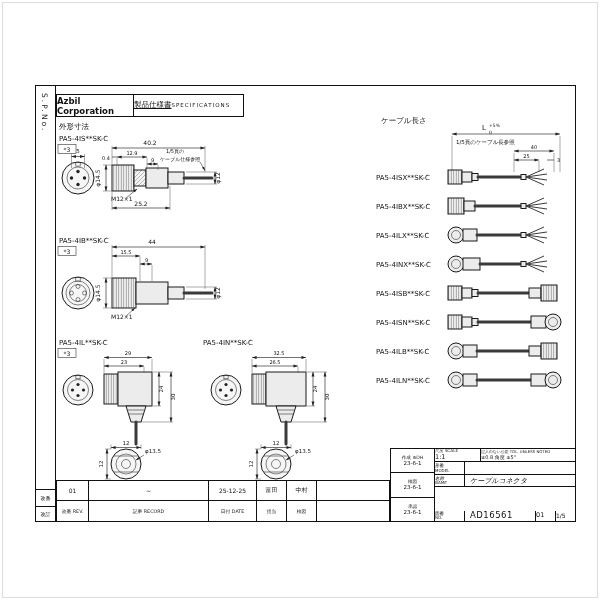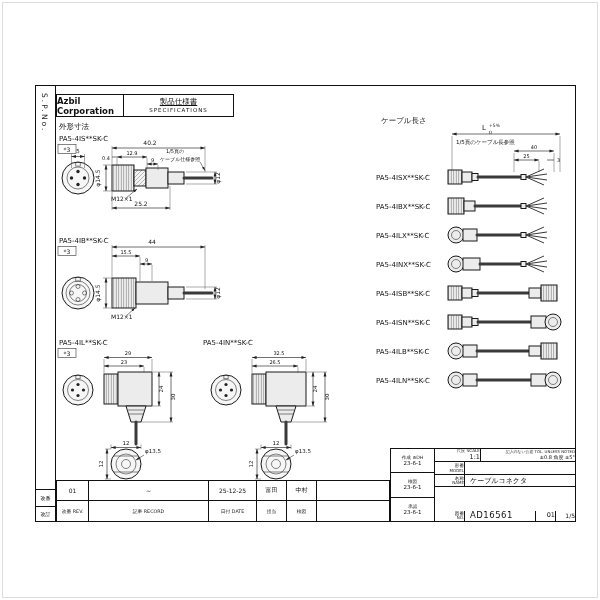--- a/index.html
+++ b/index.html
@@ -6,22 +6,22 @@
   .sheet{position:relative;width:600px;height:600px;background:#fff;overflow:hidden;
          font-family:"DejaVu Sans","Liberation Sans",sans-serif;color:#111;}
   .sheet-edge{position:absolute;inset:2px;border:1px solid #ddd;}
   .frame{position:absolute;left:35px;top:85px;width:541px;height:437px;border:1.6px solid #111;box-sizing:border-box;}
   .v-strip{position:absolute;left:35px;top:85px;width:21px;height:437px;border-right:1.1px solid #111;box-sizing:border-box;}
   .spno{position:absolute;left:40px;top:93px;writing-mode:vertical-rl;font-size:7.5px;letter-spacing:2px;color:#222;}
   .corner{position:absolute;left:35px;top:489px;width:21px;height:33px;border-top:1.1px solid #111;box-sizing:border-box;display:flex;flex-direction:column;}
   .corner>div{flex:1;display:flex;align-items:center;justify-content:center;font-size:5px;}
   .corner>div:first-child{border-bottom:0.8px solid #111;}
   .hdr{position:absolute;left:56px;top:94px;height:23px;display:flex;}
-  .hdr-company{width:68px;border:1.4px solid #111;box-sizing:border-box;display:flex;align-items:center;justify-content:center;font-size:8.5px;font-weight:bold;}
-  .hdr-spec{width:110px;border:1.4px solid #111;border-left:none;box-sizing:border-box;display:flex;flex-direction:column;align-items:center;justify-content:center;line-height:1.1;}
+  .hdr-company{width:78px;border:1.4px solid #111;box-sizing:border-box;display:flex;align-items:center;justify-content:center;font-size:8.5px;font-weight:bold;}
+  .hdr-spec{width:110px;border:1.4px solid #111;border-left:none;box-sizing:border-box;display:flex;flex-direction:row;align-items:center;line-height:1.1;}
   .hdr-spec .jp{font-size:7.5px;text-decoration:underline;}
   .hdr-spec .en{font-size:5.5px;letter-spacing:1px;}
   .art{position:absolute;left:0;top:0;}
   .art text{fill:#111;font-family:"DejaVu Sans","Liberation Sans",sans-serif;}
   .t45{font-size:4.5px;} .t5{font-size:5px;} .t55{font-size:5.5px;} .t6{font-size:6px;} .t7{font-size:7px;} .t75{font-size:7.5px;}
   .thin{stroke:#333;stroke-width:0.6;fill:none;}
   .ext{stroke:#555;stroke-width:0.5;fill:none;}
   .dim{stroke:#333;stroke-width:0.7;fill:none;}
   .fillbody{fill:#ececec;stroke:#1a1a1a;stroke-width:1;}
   .fillnut{fill:url(#kn);stroke:#1a1a1a;stroke-width:1;}
@@ -36,22 +36,22 @@
   .rcell.last{border-right:none;} .rcell.bot{border-bottom:none;font-size:4.8px;color:#222;}
   
   .title-block{position:absolute;left:390px;top:448px;width:186px;height:74px;border:1.2px solid #111;box-sizing:border-box;display:flex;background:#fff;}
   .tb-signs{width:44px;border-right:0.8px solid #111;box-sizing:border-box;display:flex;flex-direction:column;}
   .sign{flex:1;border-bottom:0.8px solid #111;display:flex;flex-direction:column;align-items:center;justify-content:center;line-height:1.1;}
   .sign:last-child{border-bottom:none;}
   .sign .role{font-size:4.6px;color:#222;} .sign .date{font-size:5.5px;}
   .tb-main{flex:1;display:flex;flex-direction:column;}
   .tb-row{display:flex;border-bottom:0.8px solid #111;box-sizing:border-box;}
   .tb-row:last-child{border-bottom:none;}
-  .tb-r1{height:17px;} .tb-r2{height:18px;} .tb-r3{height:17px;} .tb-r4{flex:1;margin-top:24px;}
-  .cell{display:flex;flex-direction:column;align-items:flex-end;justify-content:center;line-height:1.15;overflow:hidden;box-sizing:border-box;}
+  .tb-r1{height:17px;} .tb-r2{height:18px;} .tb-r3{height:17px;font-style:italic;} .tb-r4{flex:1;margin-top:24px;}
+  .cell{display:flex;flex-direction:column;align-items:flex-start;justify-content:center;line-height:1.15;overflow:hidden;box-sizing:border-box;}
   .cell-scale{width:46px;border-right:0.8px solid #111;}
   .cell-scale .lbl{font-size:4.2px;color:#222;} .cell-scale .val{font-size:6.5px;}
   .cell-tol{flex:1;} .cell-tol .lbl{font-size:3.9px;color:#222;white-space:nowrap;} .cell-tol .val{font-size:5px;}
   .cell-lbl{width:30px;border-right:0.8px solid #111;} .cell-lbl .jp{font-size:4.6px;} .cell-lbl .en{font-size:4px;color:#222;}
   .cell-val{flex:1;align-items:flex-start;justify-content:center;padding-left:5px;}
   .cell-val.model{font-size:8px;letter-spacing:0.3px;}
   .cell-val.name{font-size:7px;}
   .cell-val.no{font-size:8.5px;letter-spacing:0.5px;}
   .cell-rev{width:20px;border-left:0.8px solid #111;font-size:6.5px;}
   .cell-sheet{width:20px;border-left:0.8px solid #111;font-size:6px;}

